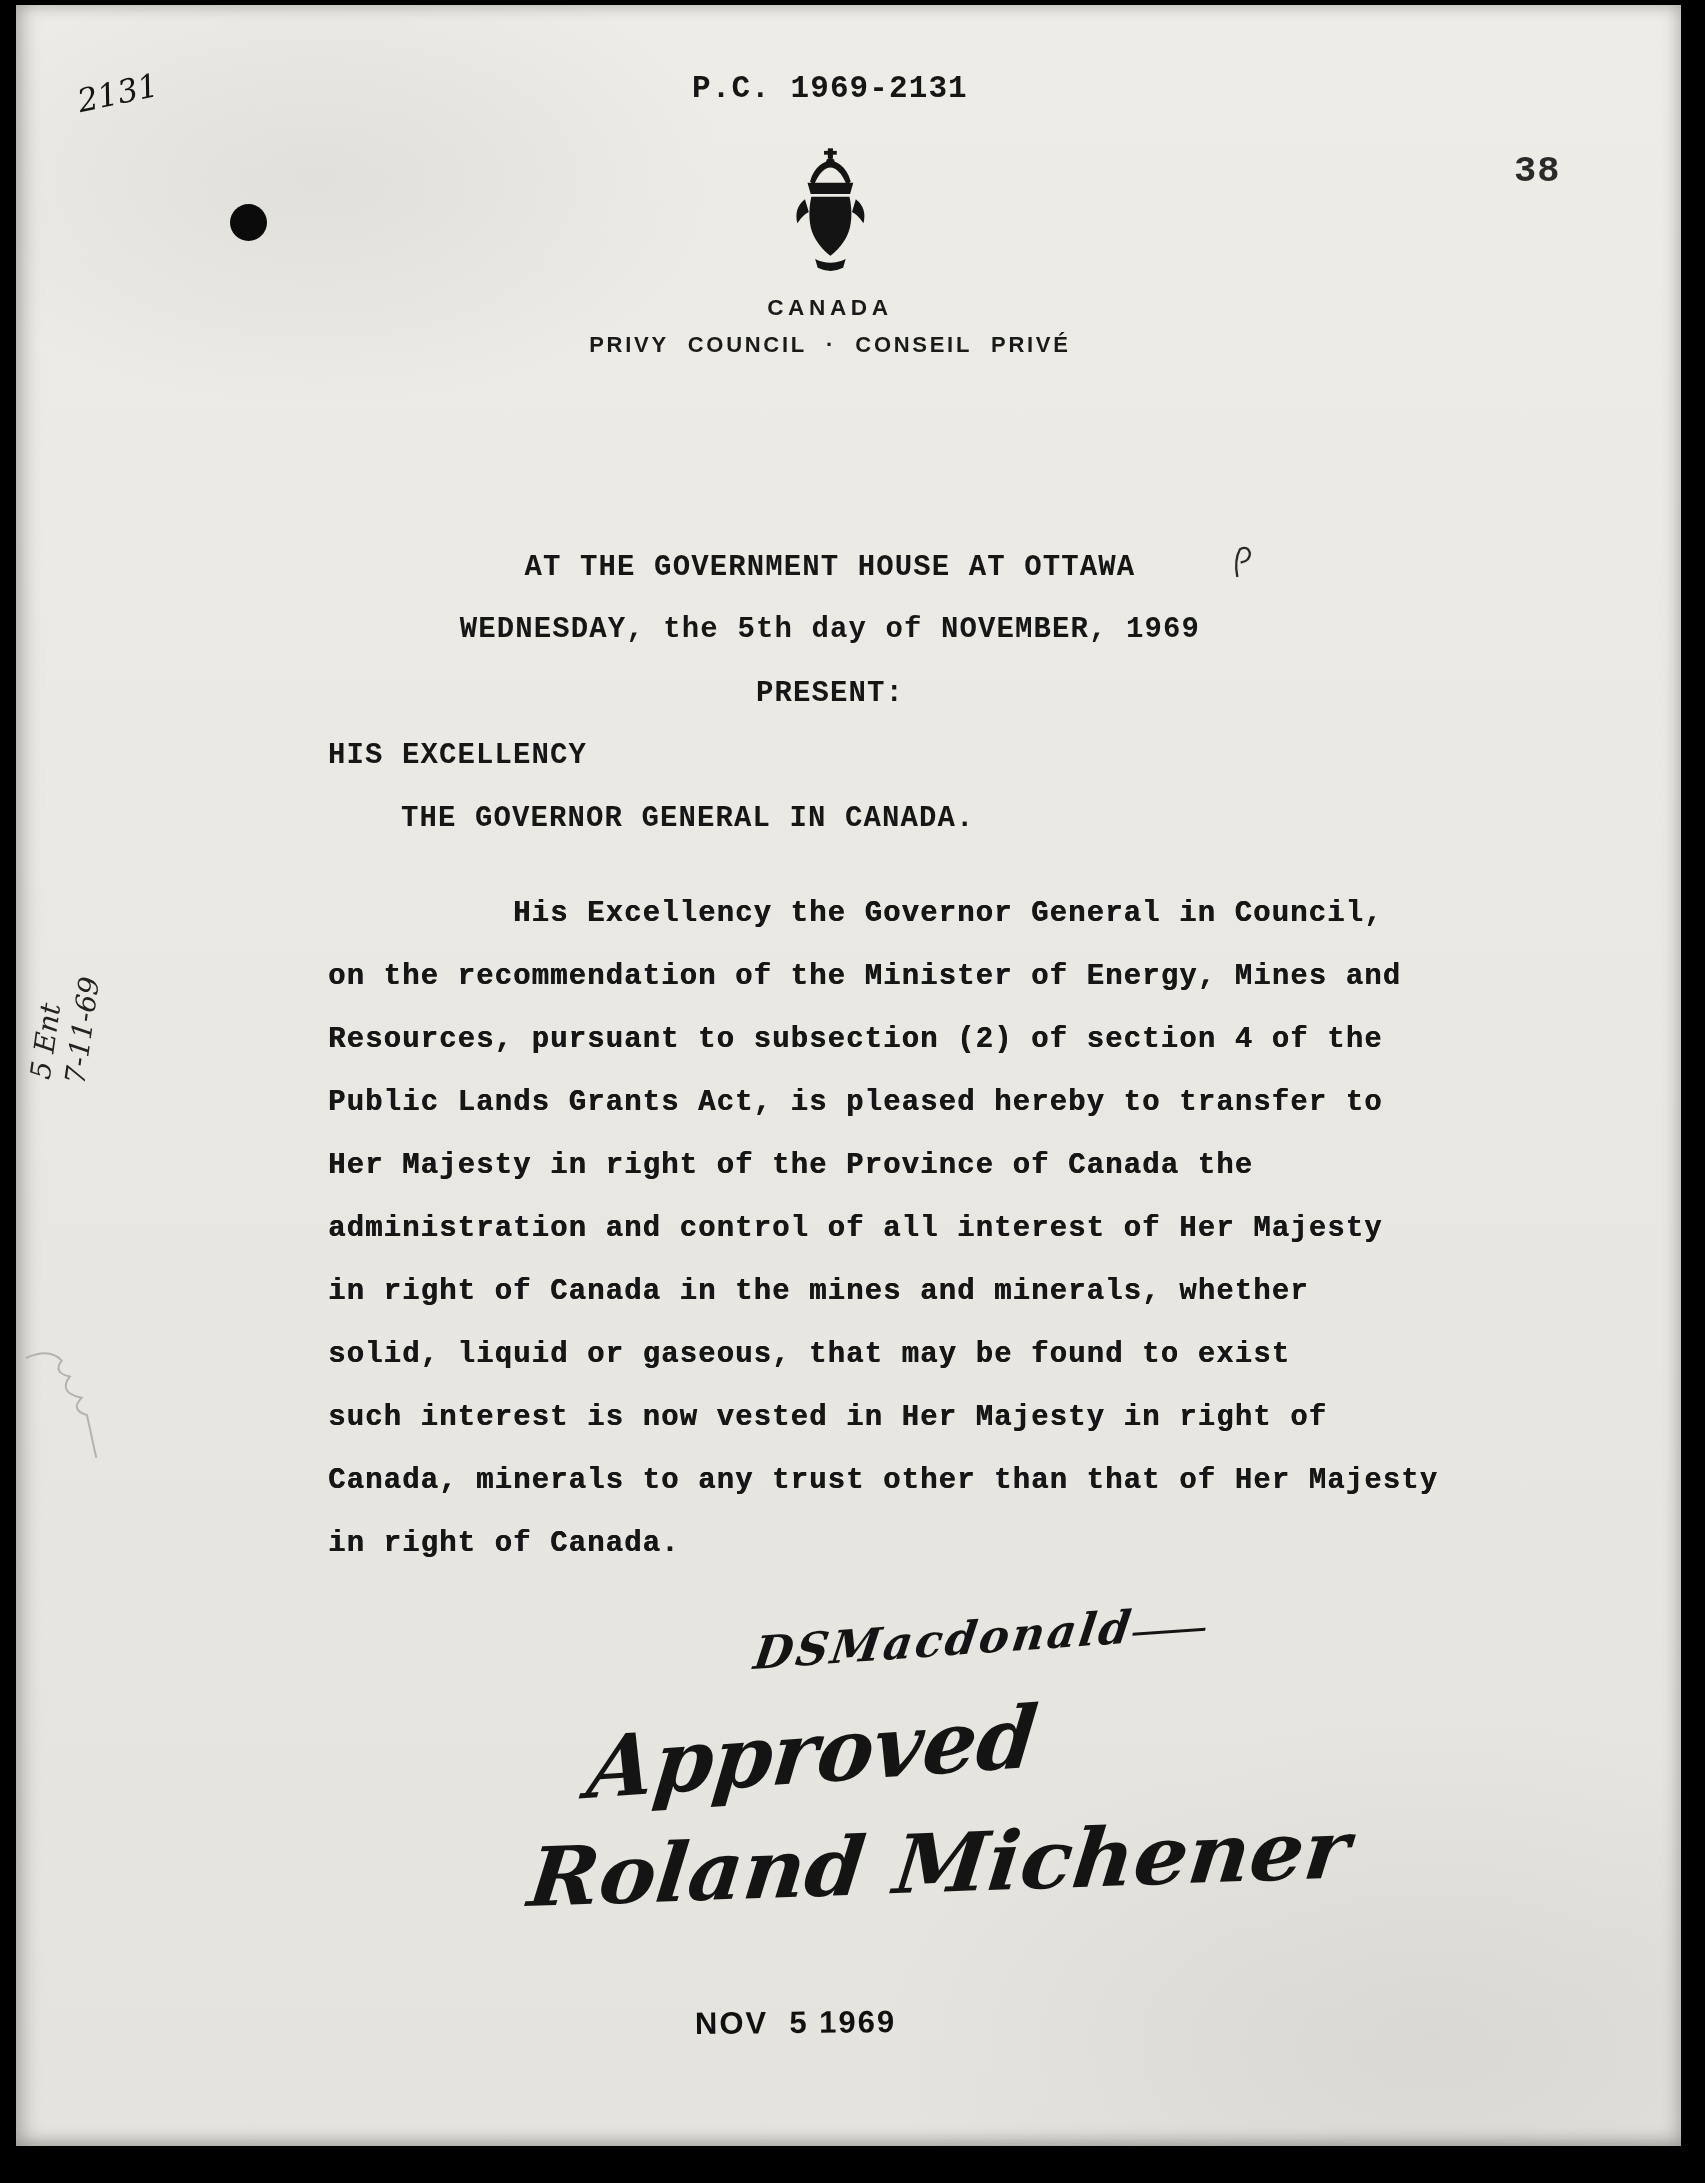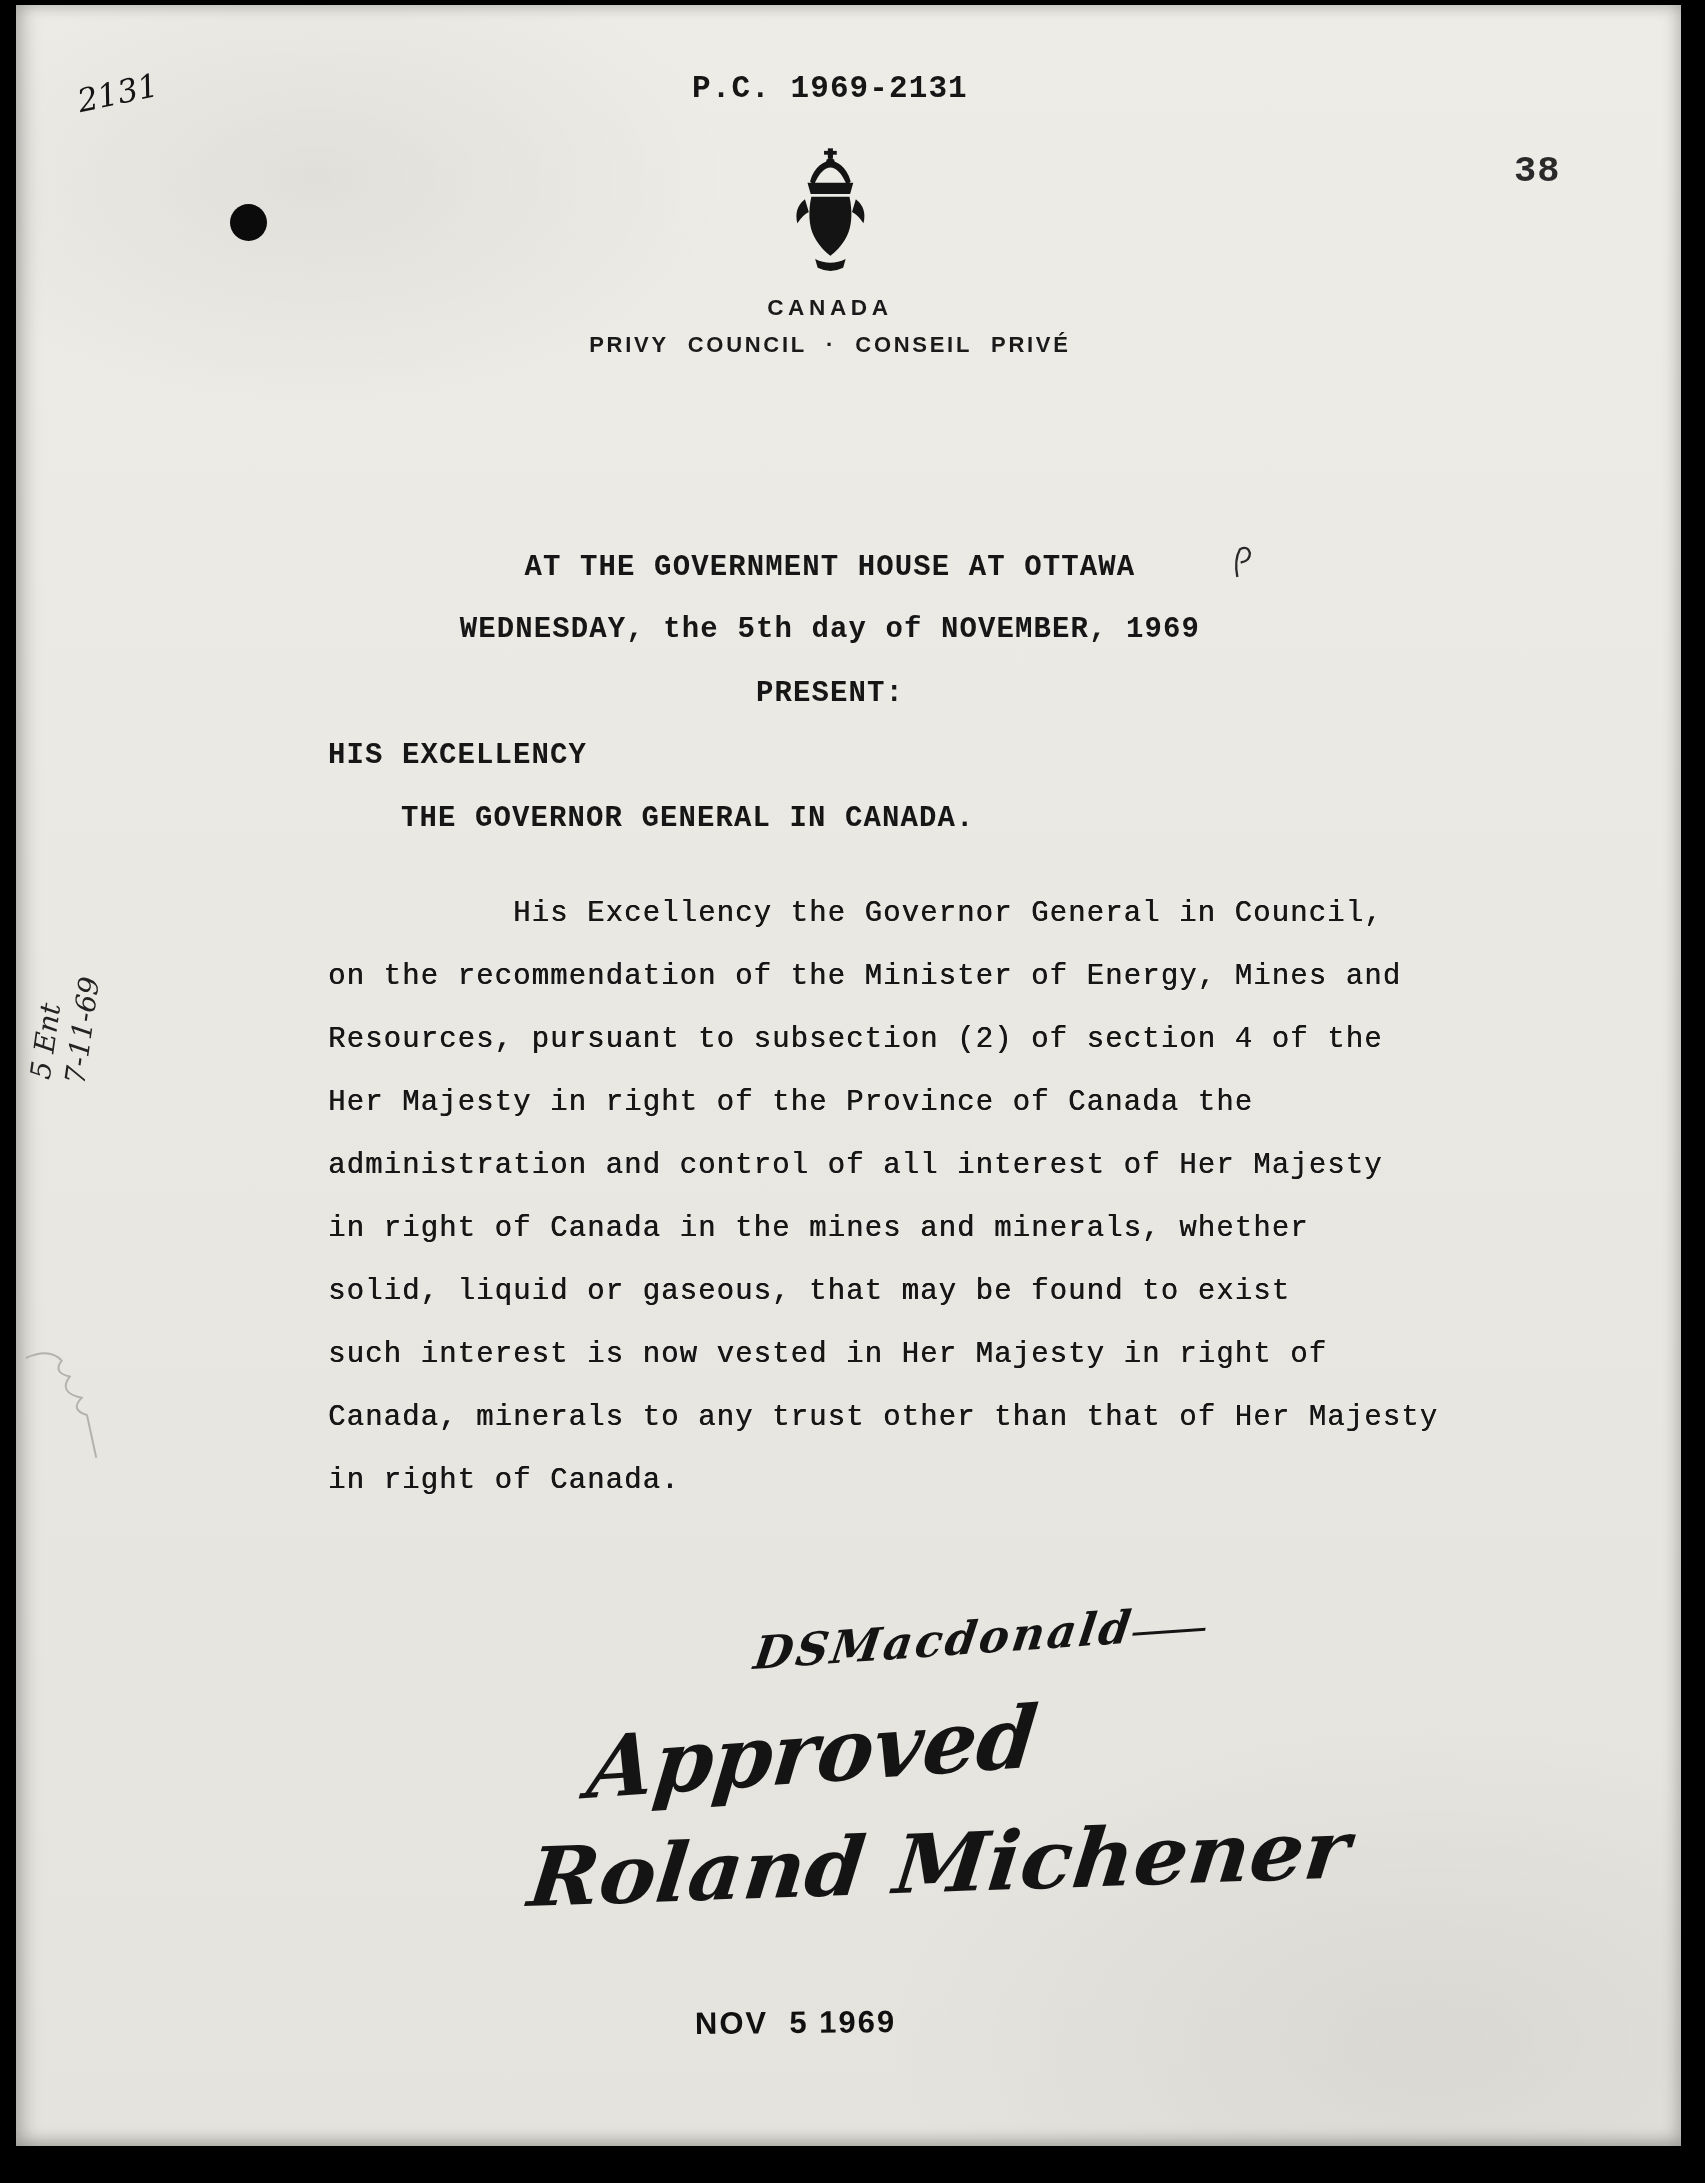--- a/index.html
+++ b/index.html
@@ -34,21 +34,21 @@
     pointer-events: none;
   }
 
   .type {
     font-family: "Liberation Mono", "DejaVu Sans Mono", monospace;
     color: #161616;
     letter-spacing: 1.1px;
   }
   .type-bold { font-weight: 700; }
   .type-body {
-    font-weight: 400;
+    font-weight: 700;
     text-shadow: 0.4px 0 0 currentColor;
   }
   .centered {
     position: absolute;
     left: 0;
     width: 100%;
     text-align: center;
     transform: translateX(-18.6px);
   }
 
@@ -257,20 +257,21 @@
     <div class="paper-crease">
       <svg width="100" height="113" viewBox="0 0 150 170" aria-hidden="true">
         <path d="M4 18 Q40 2 58 22 Q44 40 70 46 Q52 70 88 78 Q70 96 96 104 L110 168" fill="none" stroke="#b3b2ac" stroke-width="3"></path>
       </svg>
     </div>
 
     <div class="type type-body body-block">
       <div class="body-line first">His Excellency the Governor General in Council,</div>
       <div class="body-line">on the recommendation of the Minister of Energy, Mines and</div>
       <div class="body-line">Resources, pursuant to subsection (2) of section 4 of the</div>
+      <div class="body-line">Public Lands Grants Act, is pleased hereby to transfer to</div>
       <div class="body-line">Her Majesty in right of the Province of Canada the</div>
       <div class="body-line">administration and control of all interest of Her Majesty</div>
       <div class="body-line">in right of Canada in the mines and minerals, whether</div>
       <div class="body-line">solid, liquid or gaseous, that may be found to exist</div>
       <div class="body-line">such interest is now vested in Her Majesty in right of</div>
       <div class="body-line">Canada, minerals to any trust other than that of Her Majesty</div>
       <div class="body-line">in right of Canada.</div>
     </div>
 
     <div class="hand sig-clerk"><span>DSMacdonald</span><span class="sig-tail"></span></div>

